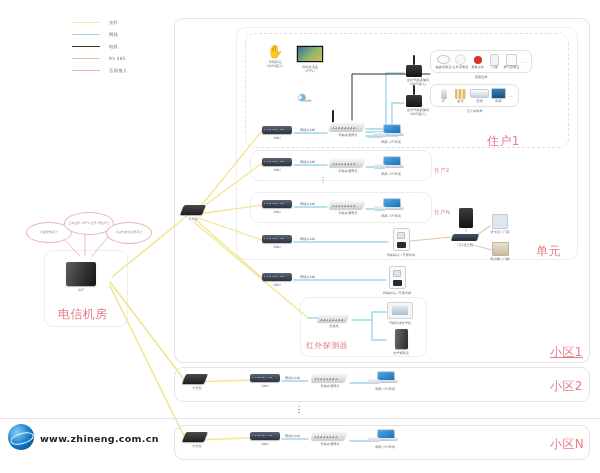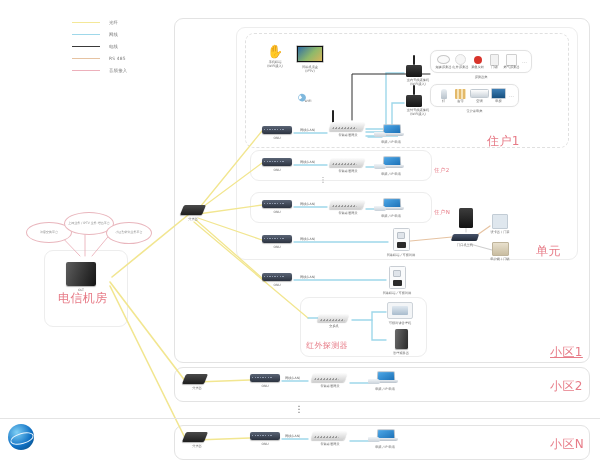--- a/index.html
+++ b/index.html
@@ -168,21 +168,21 @@
   <div class="callout" style="left:26px;top:222px;width:42px;height:17px;">语音交换平台</div>
   <div class="callout" style="left:64px;top:212px;width:46px;height:19px;">上网业务 / IPTV 业务
 增值平台</div>
   <div class="callout" style="left:106px;top:222px;width:42px;height:18px;">小区智能化业务平台</div>
 
   <div class="abs" style="left:66px;top:262px;">
     <div class="bigbox" style="width:30px;height:24px;
         background:linear-gradient(110deg,#5e5e5e,#141414);"></div>
     <div class="lbl" style="width:30px;margin-top:2px;">OLT</div>
   </div>
-  <div class="abs redlbl" style="left:58px;top:290px;">电信机房</div>
+  <div class="abs redlbl" style="left:58px;top:306px;">电信机房</div>
 
   <div class="abs" style="left:182px;top:205px;">
     <div class="splitter"></div>
     <div class="lbl" style="width:22px;margin-top:2px;">分光器</div>
   </div>
 
   <div class="abs" style="left:262px;top:45px;width:26px;">
     <div style="font-size:13px;text-align:center;line-height:1;color:#7c8a99;">✋</div>
     <div class="lbl2" style="margin-top:2px;white-space:pre-line;">手机终端
 (WIFI接入)</div>
@@ -479,16 +479,17 @@
       <div class="phone" style="left:0;top:8px;"></div>
     </div>
     <div class="lbl" style="margin-top:2px;">电脑 / IP 电话</div>
   </div>
   <div class="abs redlbl" style="left:550px;top:436px;">小区N</div>
 
   <div class="hbar"></div>
   <div class="watermark">
     <div class="wmglobe"></div>
     <div class="wmtxt">
+      <div class="wmurl">www.zhineng.com.cn</div>
     </div>
   </div>
 
 </div>
 
 </body></html>

